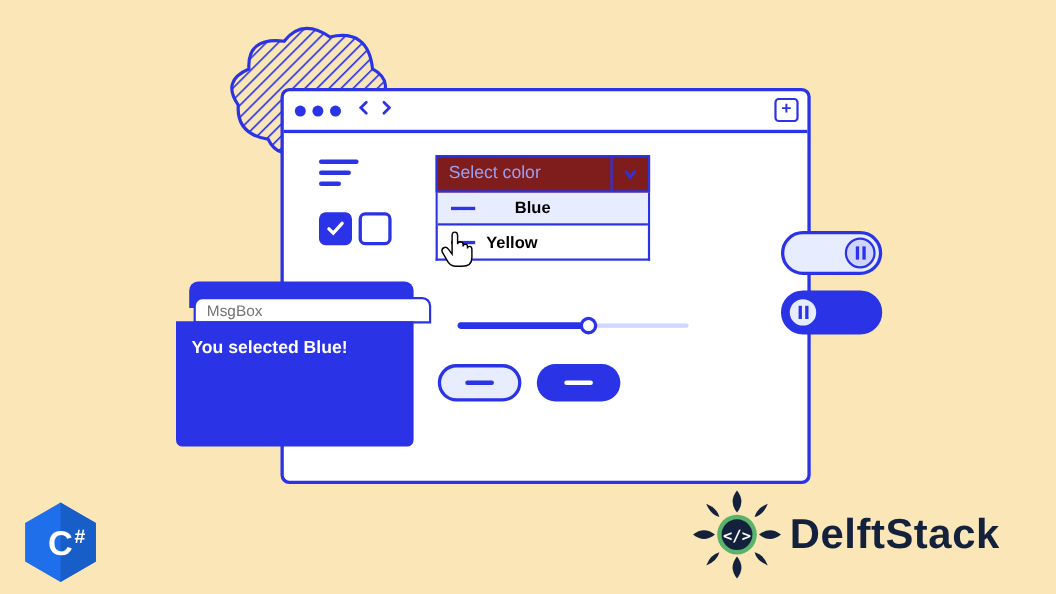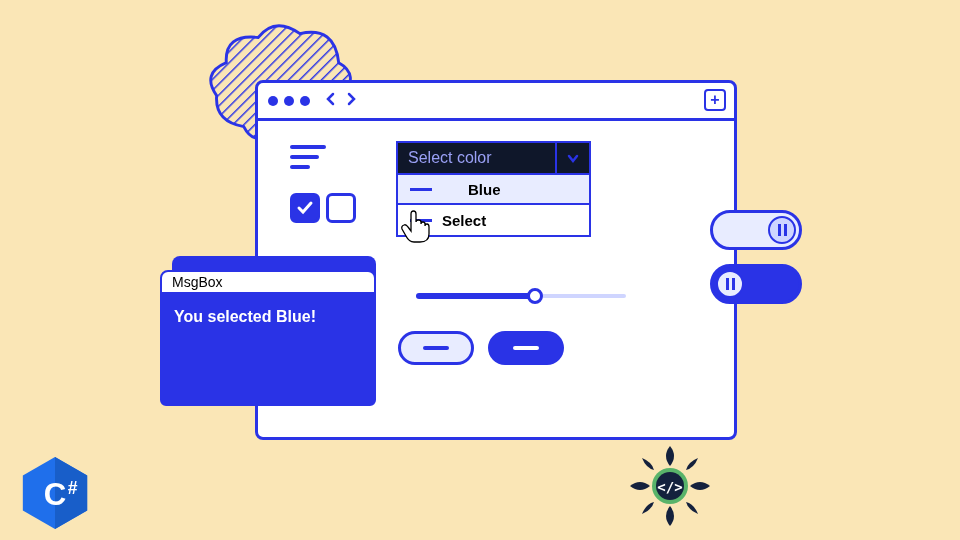--- a/index.html
+++ b/index.html
@@ -83,21 +83,21 @@
   
   .select {
     position: absolute; left: 138px; top: 58px;
     width: 195px;
   }
   .select-head {
     height: 34px; border: 2px solid #2a33e6;
     display: flex; align-items: center;
     color: #9aa0f5; font-size: 16px; padding-left: 10px;
     position: relative;
-    background: #0f172a;
+    background: #7f1d1d;
   }
   .select-btn {
     position: absolute; right: 0; top: 0; bottom: 0;
     width: 34px; border-left: 2px solid #2a33e6;
     display: flex; align-items: center; justify-content: center;
   }
   .select-list {
     border: 2px solid #2a33e6; border-top: none; background: #fff;
   }
   .opt {
@@ -174,24 +174,24 @@
   .msgbox-stack {
     position: absolute; left: 160px; top: 270px;
     width: 218px;
   }
   .mb-back {
     position: absolute; left: 12px; top: -14px;
     width: 204px; height: 24px; background: #2a33e6;
     border-radius: 8px 8px 0 0;
   }
   .mb-tab {
-    position: absolute; left: 0; top: 0;
+    position: absolute; left: 16px; top: 0;
     width: 216px; height: 24px; background: #fff;
     border: 2px solid #2a33e6; border-radius: 8px 8px 0 0;
-    font-size: 14px; padding: 2px 10px; color: #000000;
+    font-size: 14px; padding: 2px 10px; color: #737373;
   }
   .mb-body {
     position: absolute; left: 0; top: 22px;
     width: 216px; height: 114px;
     background: #2a33e6; border: 2px solid #2a33e6;
     border-radius: 0 0 6px 6px;
     color: #fff; font-weight: bold; font-size: 16px;
     padding: 14px 12px;
   }
 
@@ -269,21 +269,21 @@
           </svg>
       </div>
     </div>
     <div class="select-list">
       <div class="opt sel">
         <span class="swatch"></span>
         <span>Blue</span>
       </div>
       <div class="opt">
         <span class="swatch"></span>
-        <span>Select</span>
+        <span>Yellow</span>
       </div>
     </div>
   </div>
 
   <div class="cursor">
     <svg viewBox="0 0 30 34">
       <path d="M11 4 Q11 1 13.5 1 Q16 1 16 4 L16 12 Q16 10 18.5 10 Q21 10 21 12 L21 14 Q21 12 23 12 Q25 12 25 14 L25 16 Q25 14 27 14 Q29 14 29 17 L29 24 Q29 32 20 32 L14 32 Q9 32 6 26 L2 19 Q1 16 4 15 Q6 14 8 17 L11 21 Z" fill="#fff" stroke="#000" stroke-width="1.3"></path>
     </svg>
   </div>
 
@@ -350,13 +350,14 @@
           <path d="M-28 28 Q-24 18 -16 16 Q-18 24 -28 28Z"></path>
           <path d="M-28 -28 Q-18 -24 -16 -16 Q-24 -18 -28 -28Z"></path>
           <path d="M28 28 Q18 24 16 16 Q24 18 28 28Z"></path>
         </g>
         <circle r="18" fill="#59b36a"></circle>
         <circle r="14" fill="#14213d"></circle>
         <text x="0" y="6" text-anchor="middle" fill="#fff" font-size="14" font-weight="bold" font-family="monospace">&lt;/&gt;</text>
       </g>
     </svg>
   </div>
+  <div class="delft-text">DelftStack</div>
 </div>
 
 </body></html>

